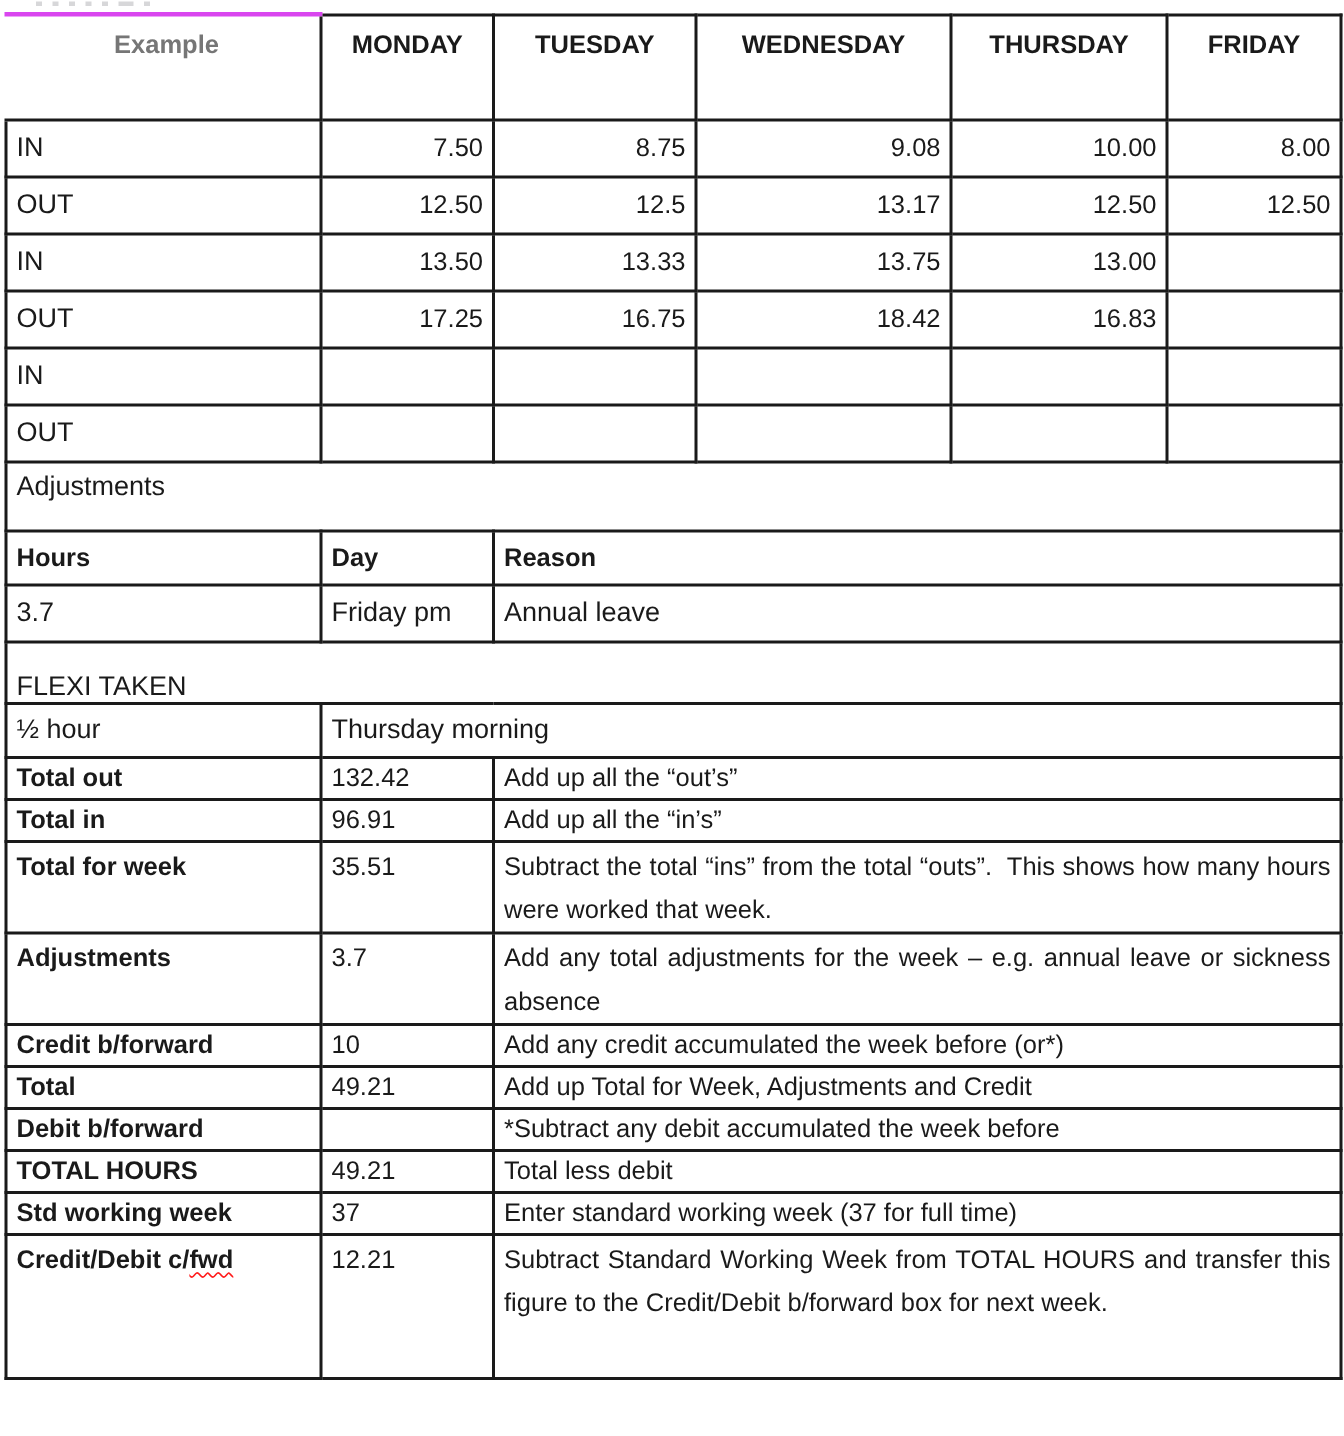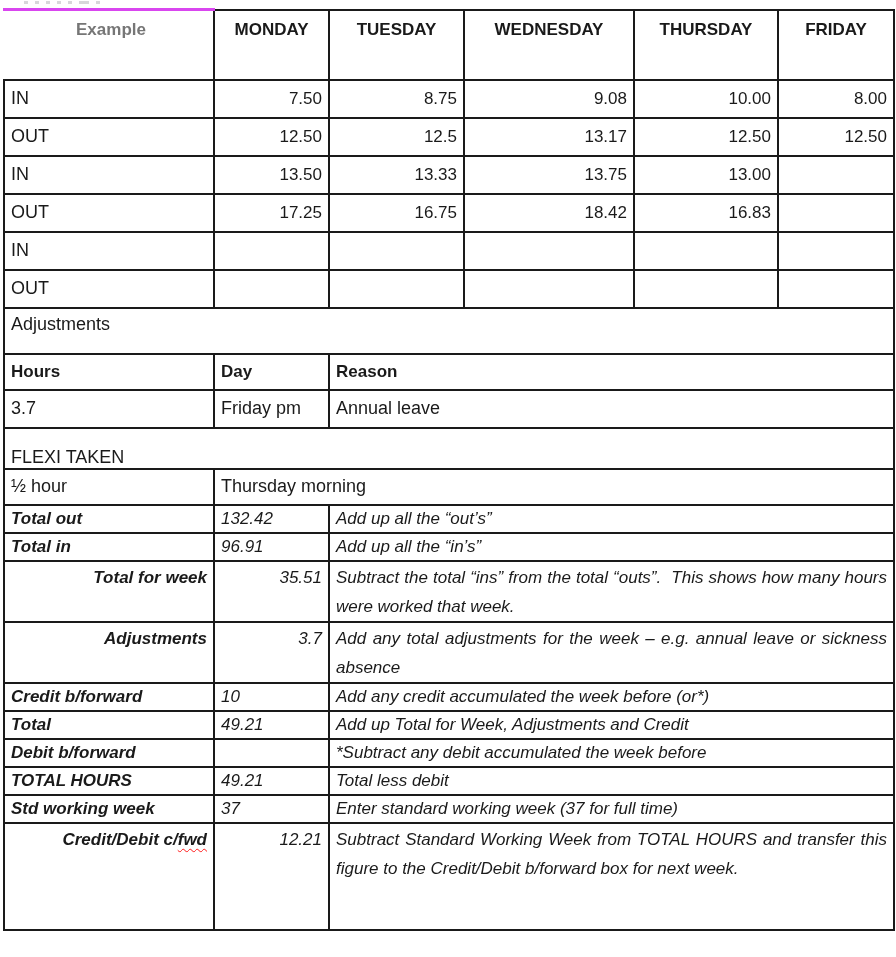--- a/index.html
+++ b/index.html
@@ -64,27 +64,27 @@
   td.time-val { text-align: right; font-size: 17px; }
 
   
   td.section-label { height: 46px; vertical-align: top; padding-top: 5px; font-size: 18px; }
   tr.adj-head td { height: 36px; font-weight: bold; }
   tr.adj-entry td { height: 38px; font-size: 18px; }
   td.flexi-cell { height: 34px; vertical-align: top; padding-top: 18px; font-size: 18px; }
   tr.half-row td { height: 36px; font-size: 18px; }
 
   
-  tr.sum td { height: 28px; line-height: 25px; font-style: italic; }
+  tr.sum td { height: 28px; line-height: 25px; }
   tr.sum td.lbl { font-weight: bold; }
-  tr.sum.multi td { vertical-align: top; padding-top: 1px; line-height: 29px; text-align: right; }
+  tr.sum.multi td { vertical-align: top; padding-top: 1px; line-height: 29px; }
   tr.sum.multi td.desc { text-align: justify; margin-left: 28px; }
   tr.h2 td { height: 56px; }
   tr.h2b td { height: 58px; }
-  tr.h3 td { height: 107px; }
+  tr.h3 td { height: 96px; }
   .squiggle {
     text-decoration: underline wavy #ff1a1a 1px;
     text-underline-offset: 3px;
   }
 </style>
 </head>
 <body>
 
 <div class="artifact">
   <span></span>

